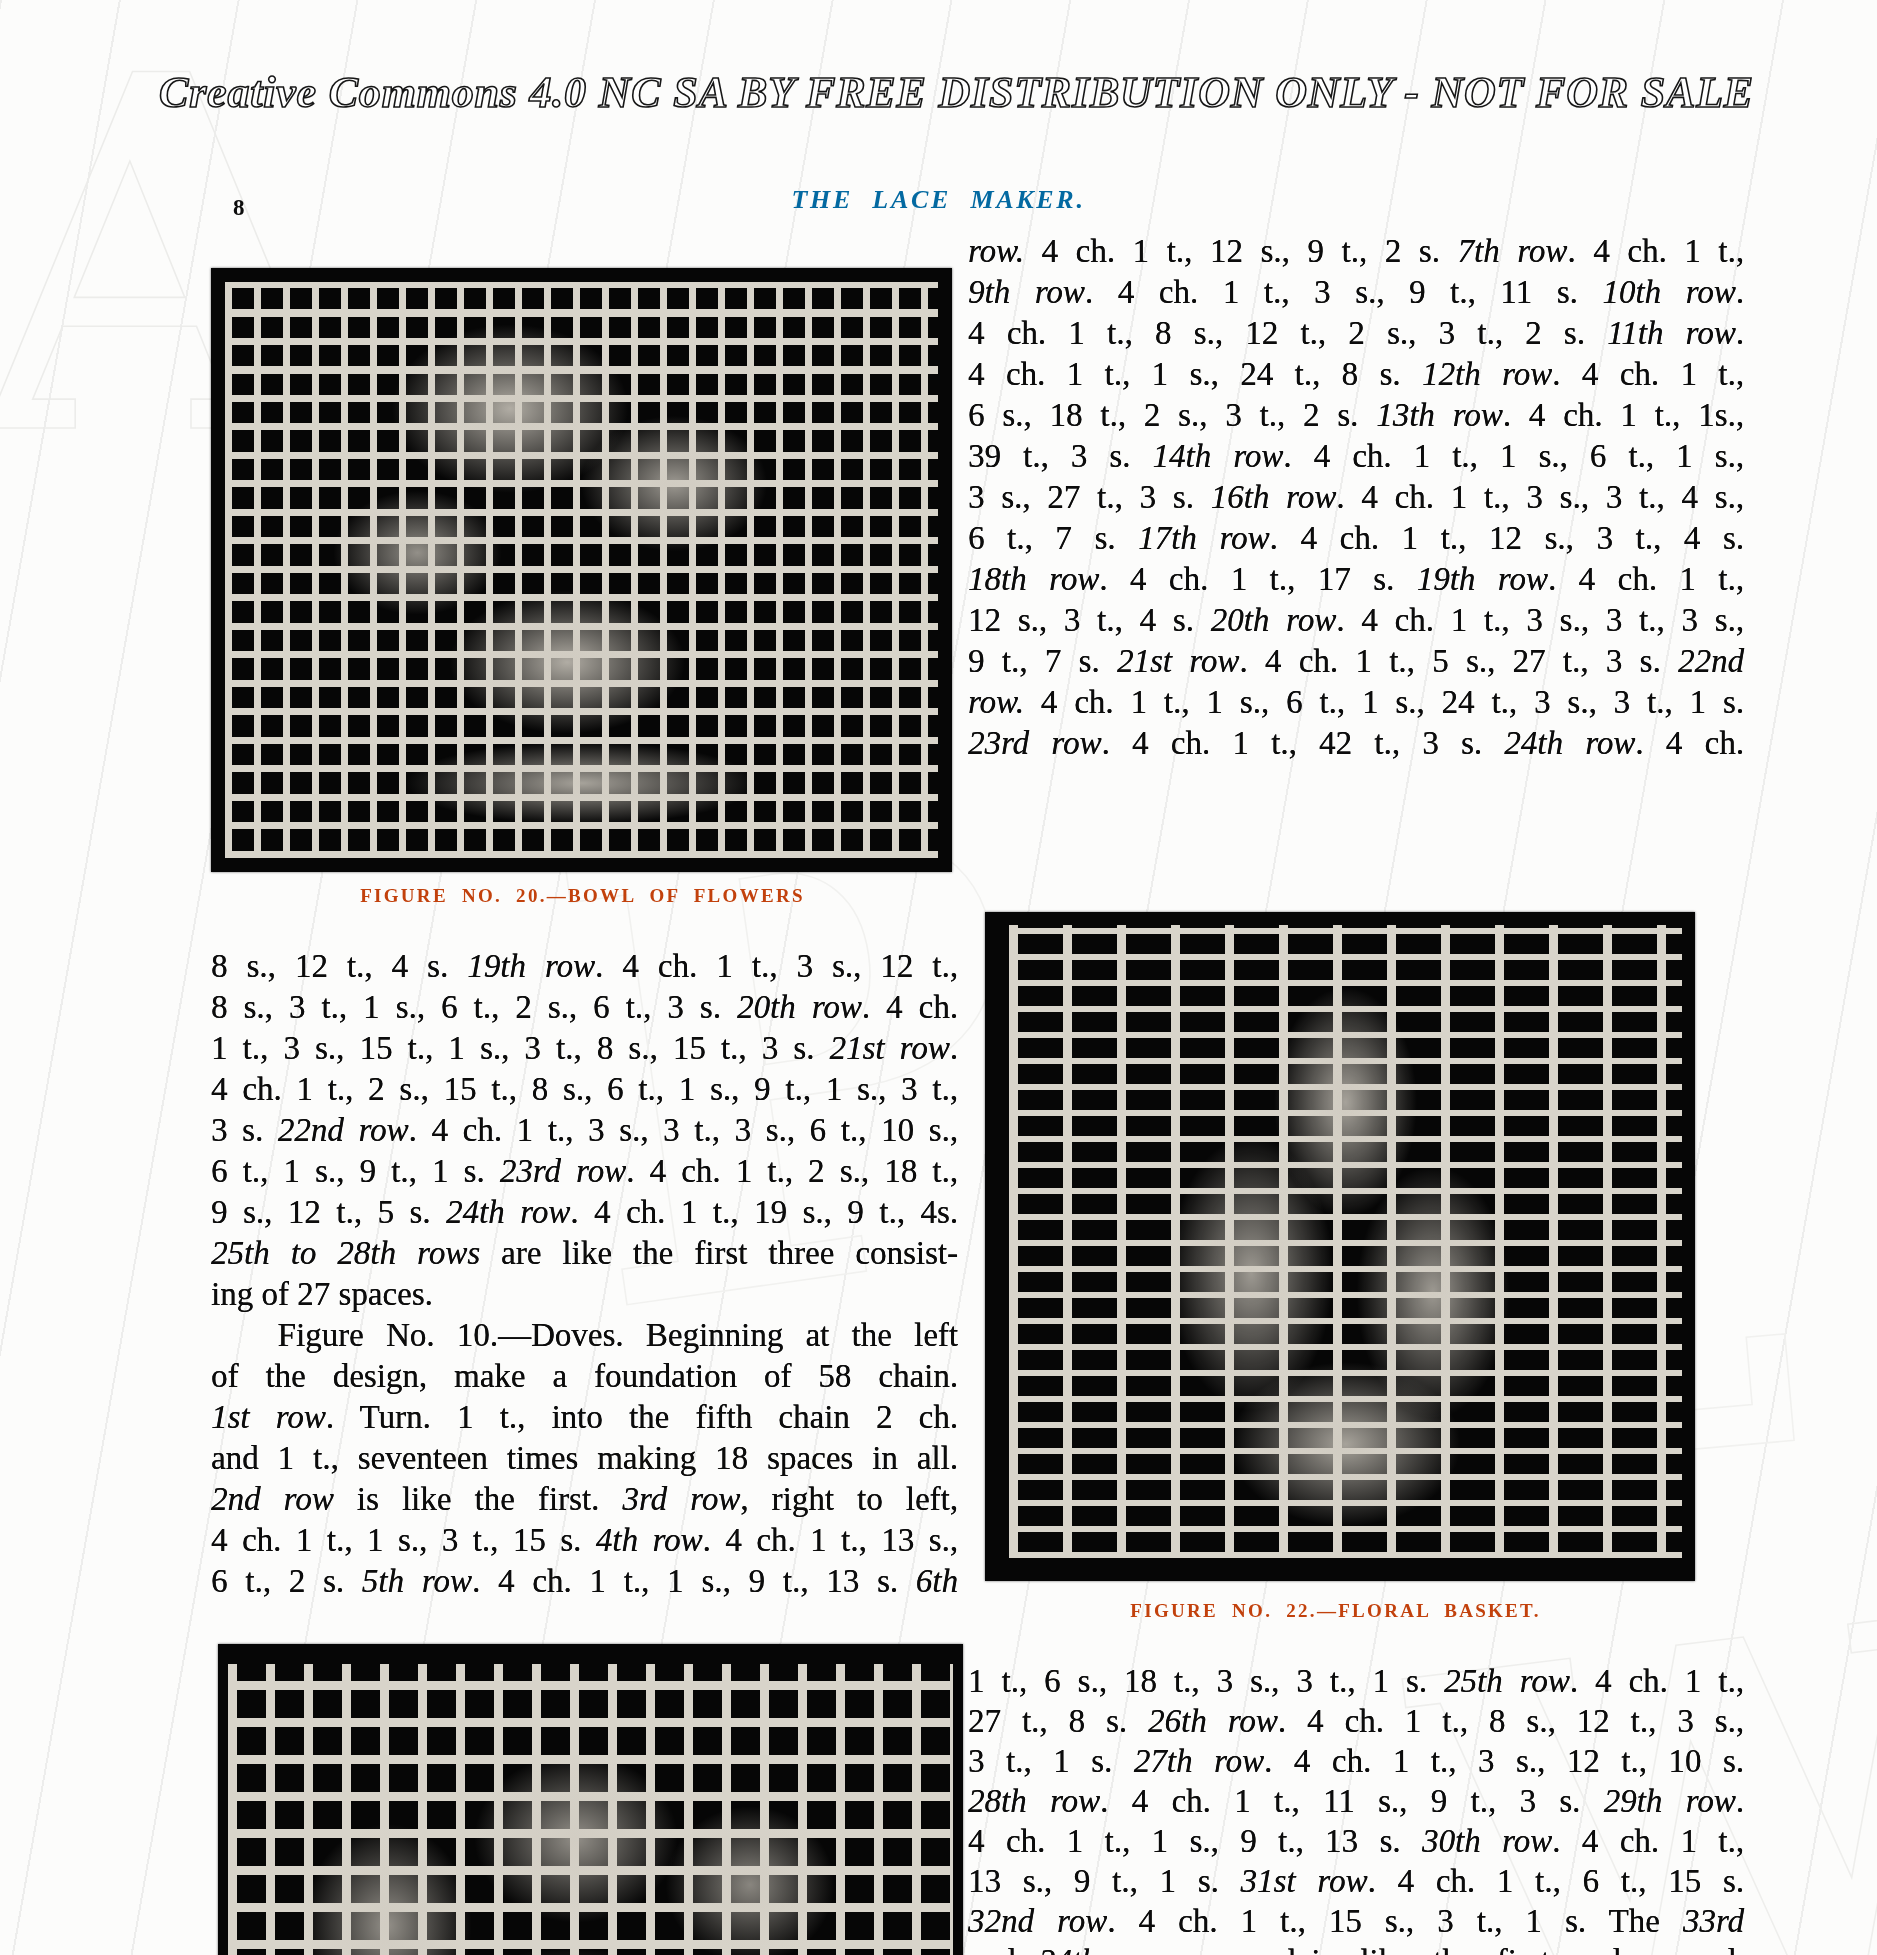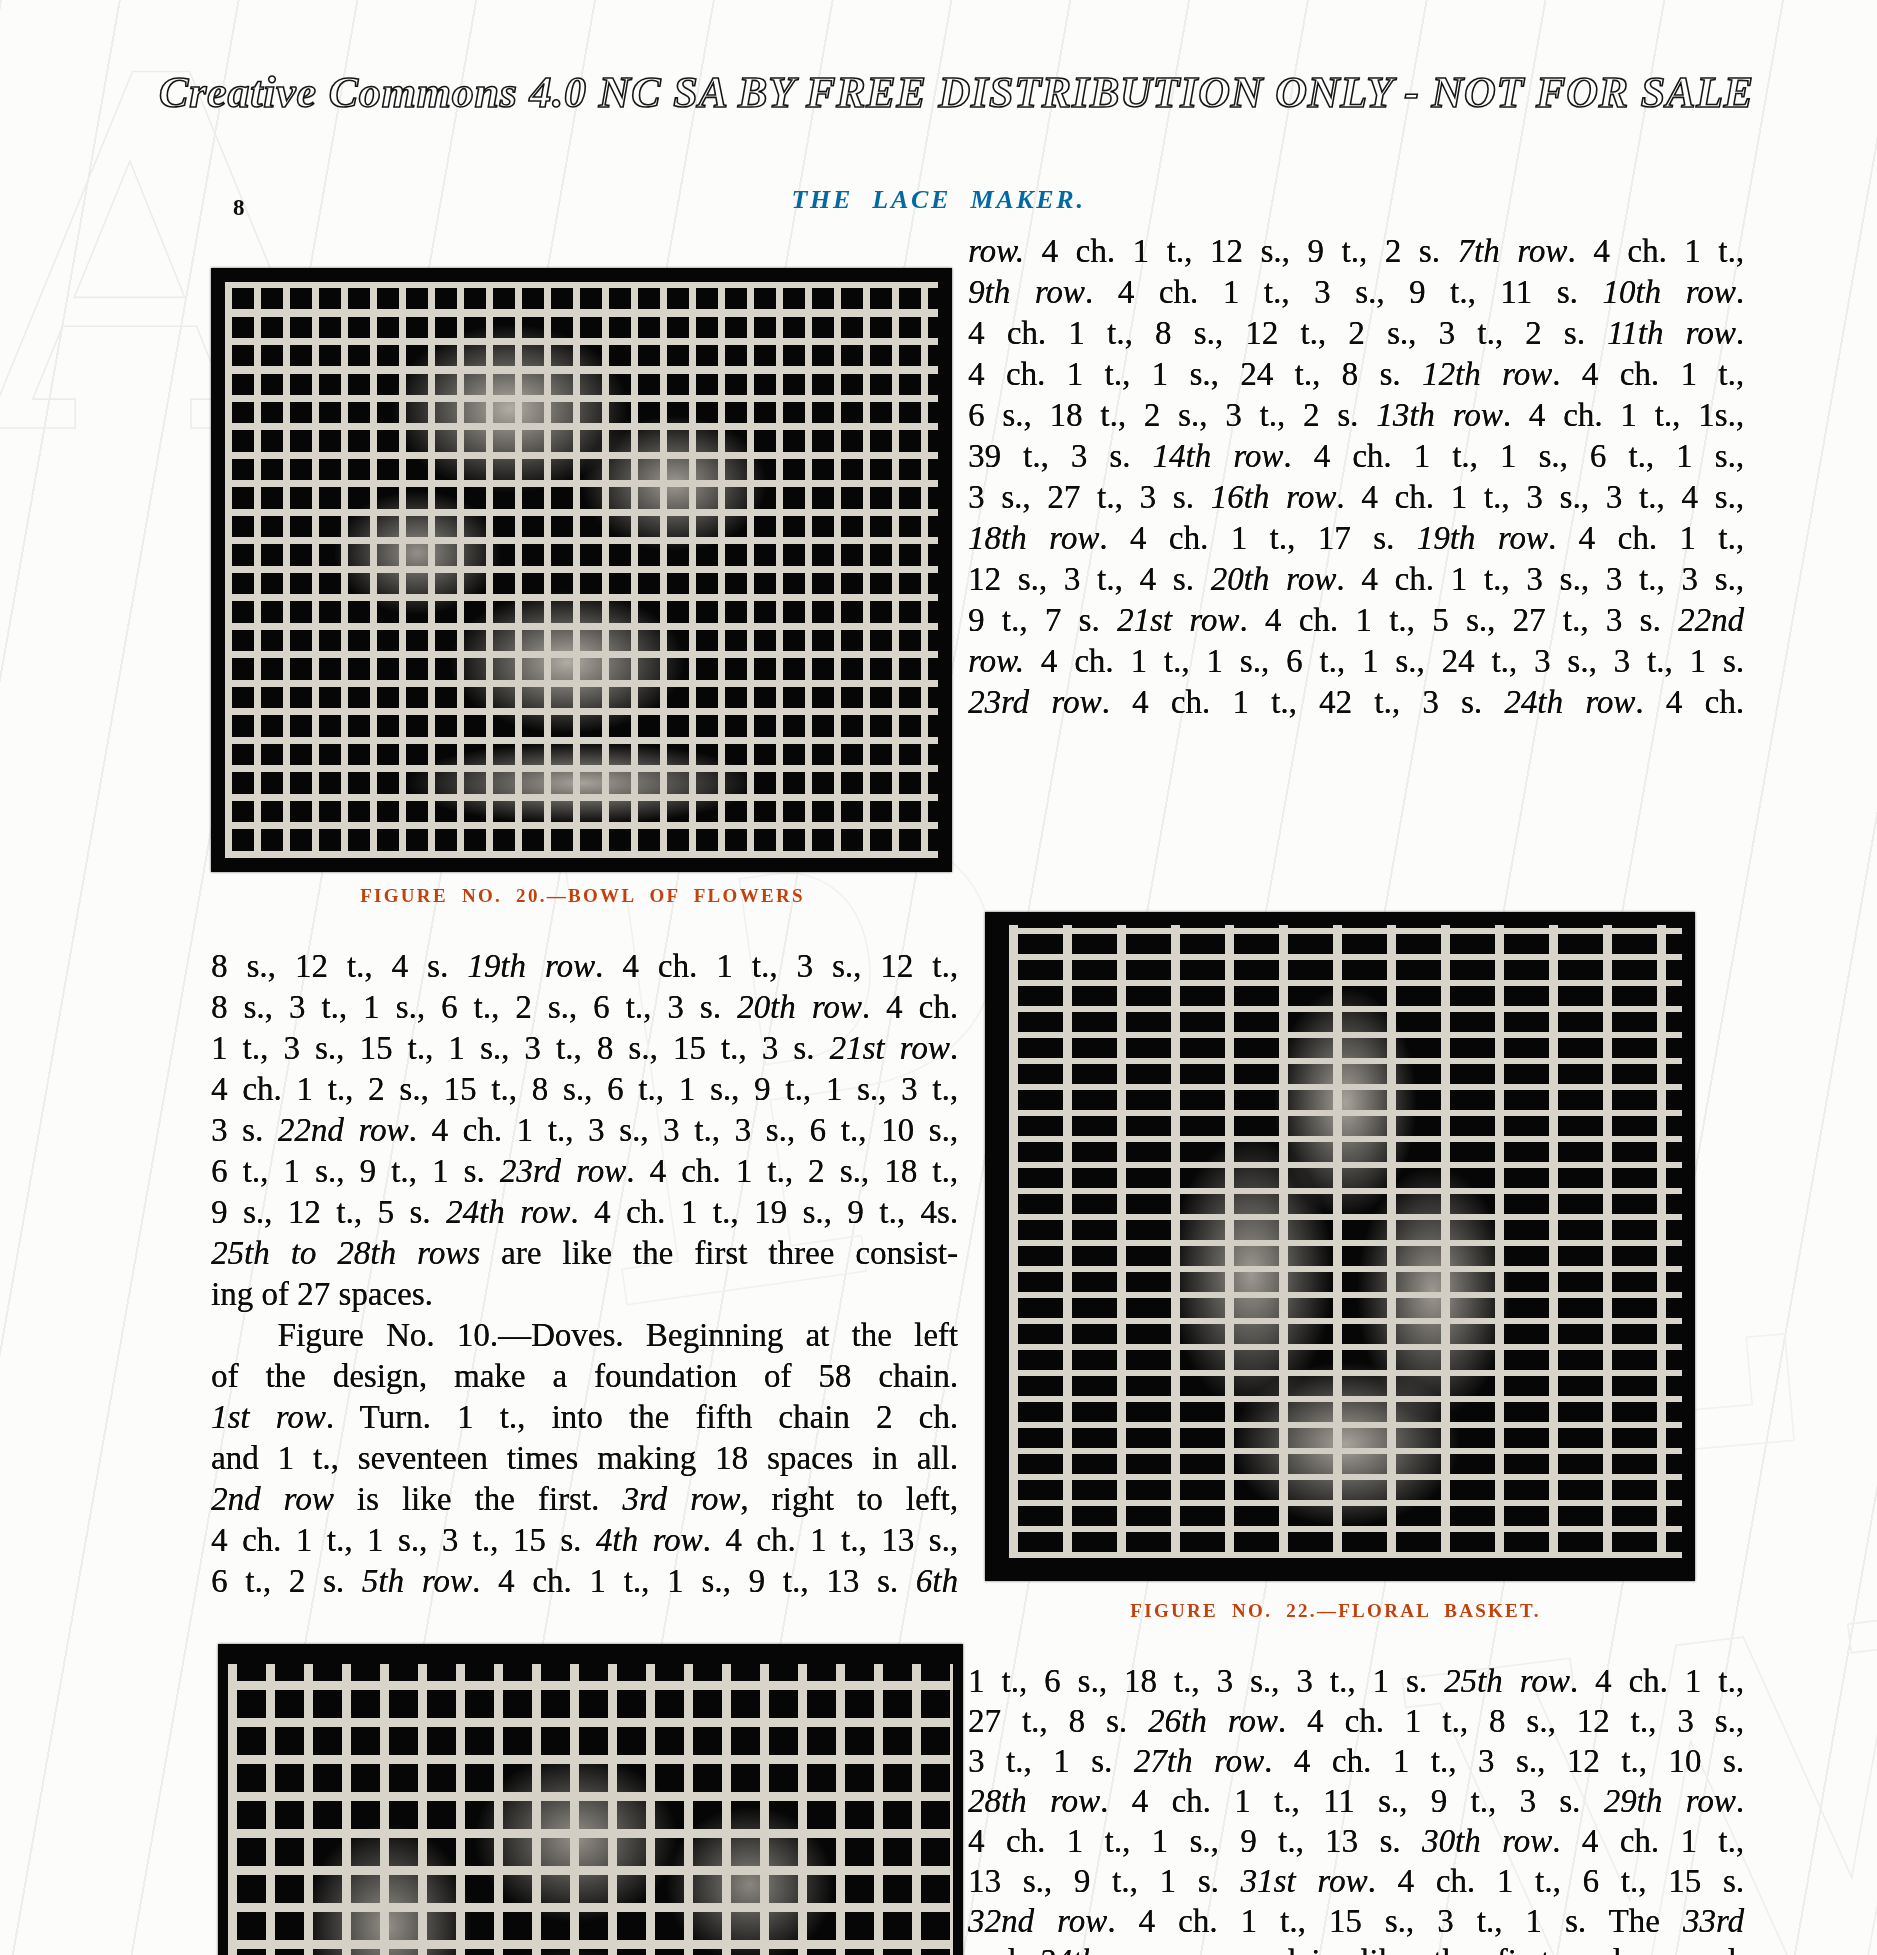--- a/index.html
+++ b/index.html
@@ -163,20 +163,21 @@
   </div>
 
   <div class="textcol" id="rightcoltop">
       <div class="tline"><em>row.</em> 4 ch. 1 t., 12 s., 9 t., 2 s. <em>7th row</em>. 4 ch. 1 t.,</div>
       <div class="tline"><em>9th row</em>. 4 ch. 1 t., 3 s., 9 t., 11 s. <em>10th row</em>.</div>
       <div class="tline">4 ch. 1 t., 8 s., 12 t., 2 s., 3 t., 2 s. <em>11th row</em>.</div>
       <div class="tline">4 ch. 1 t., 1 s., 24 t., 8 s. <em>12th row</em>. 4 ch. 1 t.,</div>
       <div class="tline">6 s., 18 t., 2 s., 3 t., 2 s. <em>13th row</em>. 4 ch. 1 t., 1s.,</div>
       <div class="tline">39 t., 3 s. <em>14th row</em>. 4 ch. 1 t., 1 s., 6 t., 1 s.,</div>
       <div class="tline">3 s., 27 t., 3 s. <em>16th row</em>. 4 ch. 1 t., 3 s., 3 t., 4 s.,</div>
+      <div class="tline">6 t., 7 s. <em>17th row</em>. 4 ch. 1 t., 12 s., 3 t., 4 s.</div>
       <div class="tline"><em>18th row</em>. 4 ch. 1 t., 17 s. <em>19th row</em>. 4 ch. 1 t.,</div>
       <div class="tline">12 s., 3 t., 4 s. <em>20th row</em>. 4 ch. 1 t., 3 s., 3 t., 3 s.,</div>
       <div class="tline">9 t., 7 s. <em>21st row</em>. 4 ch. 1 t., 5 s., 27 t., 3 s. <em>22nd</em></div>
       <div class="tline"><em>row.</em> 4 ch. 1 t., 1 s., 6 t., 1 s., 24 t., 3 s., 3 t., 1 s.</div>
       <div class="tline"><em>23rd row</em>. 4 ch. 1 t., 42 t., 3 s. <em>24th row</em>. 4 ch.</div>
     </div>
 
   <div class="lace" id="fig22">
     <div class="mesh"></div>
     <div class="motif"></div>

